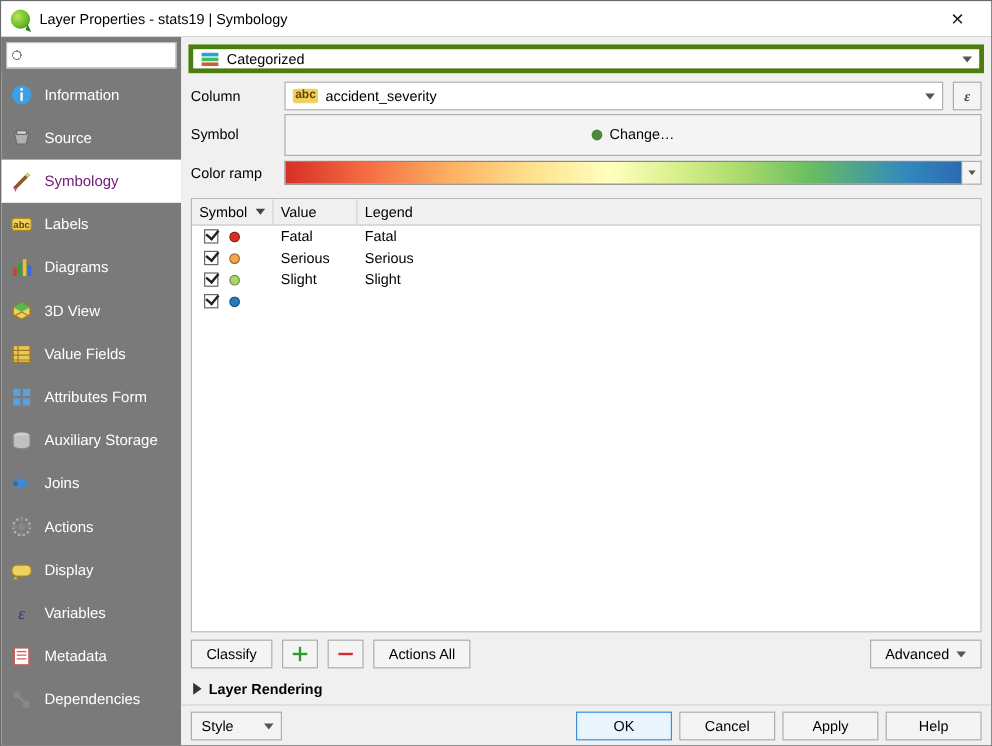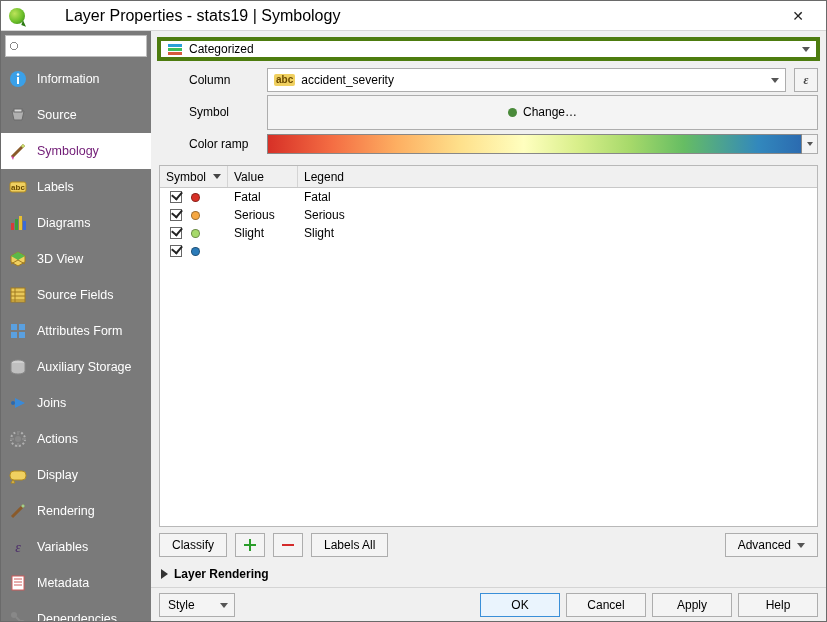--- a/index.html
+++ b/index.html
@@ -31,21 +31,21 @@
     margin-right: 8px;
     position: relative;
   }
   .titlebar .qicon:after{
     content:"";
     position:absolute; right:-2px; bottom:-2px;
     border-left:5px solid #2c7a13;
     border-top:5px solid transparent;
     transform: rotate(20deg);
   }
-  .titlebar .title { flex: 1; font-size: 16px; margin-left: 32px; }
+  .titlebar .title { flex: 1; font-size: 12px; }
   .titlebar .close {
     width: 40px; height: 28px;
     display:flex; align-items:center; justify-content:center;
     font-size: 14px; color:#222;
   }
 
   
   .client {
     flex: 1;
     display: flex;
@@ -120,21 +120,21 @@
     margin-left:auto;
     width:0;height:0;
     border-left:4px solid transparent;
     border-right:4px solid transparent;
     border-top:5px solid #555;
   }
 
   
   .settings { padding: 0 8px 8px 8px; display:flex; flex-direction:column; gap:6px;}
   .row {
-    display:flex; align-items:center; gap:8px; height:26px;margin-left:30px;
+    display:flex; align-items:center; gap:8px; height:26px;
   }
   .row .lbl { width: 70px; }
   .dd {
     flex:1; height:24px; border:1px solid #adadad; background:#fff;
     display:flex; align-items:center; padding:0 6px; gap:6px; cursor:pointer;
     position:relative;
   }
   .dd .chev {
     position:absolute; right:6px; top:9px;
     width:0;height:0;
@@ -363,21 +363,21 @@
         <div class="side-item">
           <span class="side-ico">
             <svg width="18" height="18">
               <rect x="2" y="2" width="14" height="14" fill="#e8c85a" stroke="#a07a20"></rect>
               <line x1="2" y1="6" x2="16" y2="6" stroke="#a07a20"></line>
               <line x1="2" y1="10" x2="16" y2="10" stroke="#a07a20"></line>
               <line x1="2" y1="14" x2="16" y2="14" stroke="#a07a20"></line>
               <line x1="6" y1="2" x2="6" y2="16" stroke="#a07a20"></line>
             </svg>
           </span>
-          <span>Source Fields</span>
+          <span>Value Fields</span>
         </div>
         <div class="side-item">
           <span class="side-ico">
             <svg width="18" height="18">
               <rect x="2" y="2" width="6" height="6" fill="#5aa0e0"></rect>
               <rect x="10" y="2" width="6" height="6" fill="#5aa0e0"></rect>
               <rect x="2" y="10" width="6" height="6" fill="#5aa0e0"></rect>
               <rect x="10" y="10" width="6" height="6" fill="#5aa0e0"></rect>
             </svg>
           </span>
@@ -415,29 +415,20 @@
           <span>Actions</span>
         </div>
         <div class="side-item">
           <span class="side-ico">
             <svg width="18" height="18">
               <rect x="1" y="5" width="16" height="9" rx="4" fill="#f0d060" stroke="#b08a20"></rect>
               <path d="M4 14 l-2 3h4z" fill="#f0d060" stroke="#b08a20"></path>
             </svg>
           </span>
           <span>Display</span>
-        </div>
-        <div class="side-item">
-          <span class="side-ico">
-            <svg width="18" height="18">
-              <path d="M3 15 L15 3" stroke="#8a5a2a" stroke-width="3"></path>
-              <path d="M14 2 l2 2 -2 2 -2-2z" fill="#a0d090"></path>
-            </svg>
-          </span>
-          <span>Rendering</span>
         </div>
         <div class="side-item">
           <span class="side-ico">
             <svg width="18" height="18">
               <text x="9" y="14" font-size="14" text-anchor="middle" fill="#4a2a6a" font-family="Georgia" font-style="italic">ε</text>
             </svg>
           </span>
           <span>Variables</span>
         </div>
         <div class="side-item">
@@ -552,21 +543,21 @@
     </div>
 
     <div class="classify-row">
       <div class="btn">Classify</div>
       <div class="btn small">
           <div class="plus"></div>
         </div>
       <div class="btn small">
           <div class="minus"></div>
         </div>
-      <div class="btn">Labels All</div>
+      <div class="btn">Actions All</div>
       <div class="btn adv-btn">
         <span>Advanced</span>
         <div class="chev"></div>
       </div>
     </div>
 
     <div class="layer-rendering-row">
       <div class="tri"></div>
       <span>Layer Rendering</span>
     </div>

